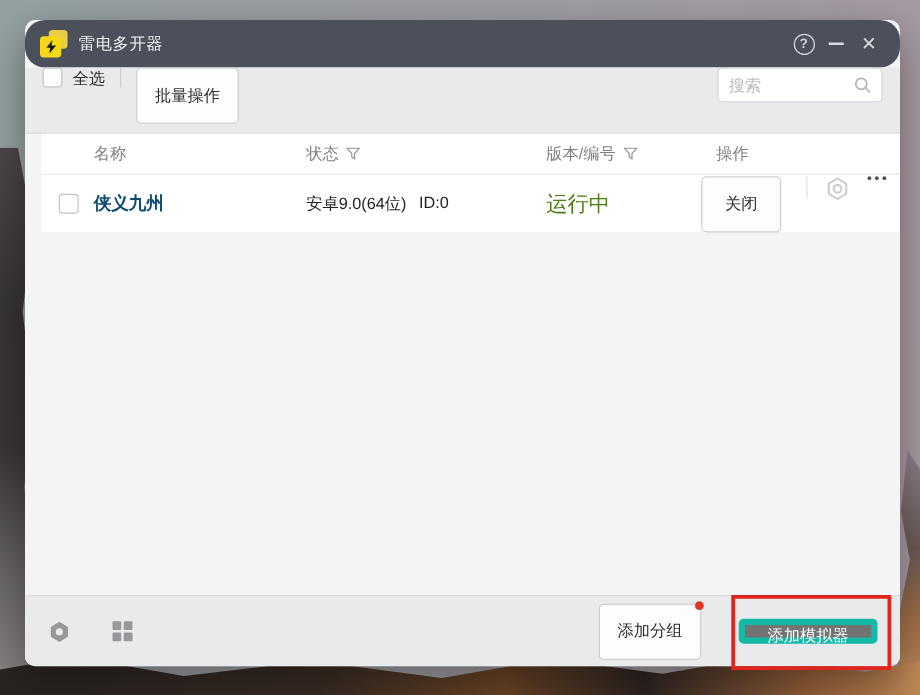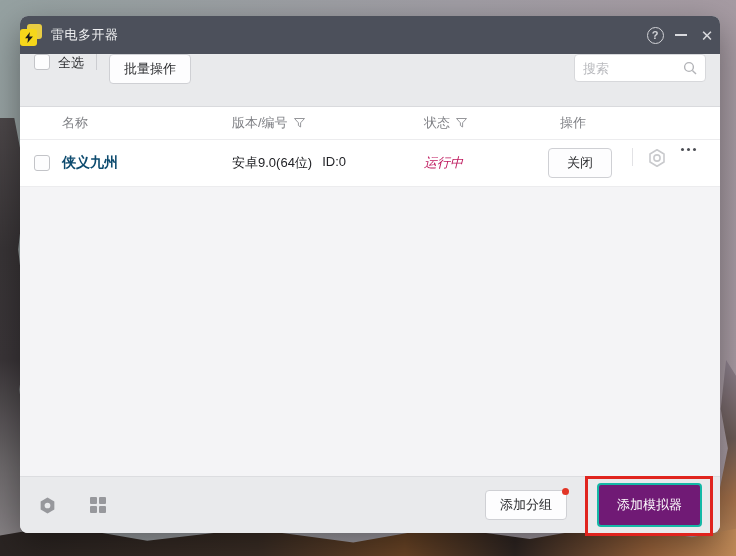--- a/index.html
+++ b/index.html
@@ -19,79 +19,79 @@
     background:linear-gradient(180deg,#8f8390 0%,#6b5a55 40%,#a3704a 70%,#c2906０ 100%);
     background:linear-gradient(180deg,#8f8390 0%,#6b5a55 40%,#a3704a 70%,#c29060 100%);
     clip-path:polygon(45% 0,100% 8%,100% 100%,0 100%,0 70%,55% 45%,15% 25%); }
 
   
   .window { position:absolute; left:20px; top:16px; width:700px; height:517px;
     border-radius:8px; overflow:hidden; display:flex; flex-direction:column;
     box-shadow:0 12px 34px rgba(0,0,0,.38); background:#f4f4f6; }
 
   
-  .titlebar { height:38px; flex:0 0 38px; background:#4c505b; display:flex; align-items:center; padding:0 0; }
+  .titlebar { height:38px; flex:0 0 38px; background:#4c505b; display:flex; align-items:center; padding:0 12px;border-radius:16px; }
   .app-icon { position:relative; width:22px; height:22px; margin-right:9px; flex:0 0 22px; }
   .app-icon-back { position:absolute; right:0; top:0; width:15px; height:15px; background:#e9cd43; border-radius:3px; }
   .app-icon-front { position:absolute; left:0; bottom:0; width:17px; height:17px; background:#f6d71a; border-radius:3px;
     display:flex; align-items:center; justify-content:center; }
   .app-icon-front svg { width:8px; height:11px; }
   .win-title { color:#f0f1f3; font-size:13px; letter-spacing:.5px; }
   .tb-spacer { flex:1; }
   .tb-btn { width:26px; height:26px; display:flex; align-items:center; justify-content:center; color:#d9dade; cursor:default; }
   .help-ring { width:17px; height:17px; border:1.5px solid #d2d3d7; border-radius:50%; display:flex; align-items:center; justify-content:center;
     font-size:11px; color:#d2d3d7; font-weight:700; }
   .min-bar { width:12px; height:2px; background:#d9dade; }
   .close-x { font-size:15px; line-height:1; }
 
   
   .toolbar { height:53px; flex:0 0 53px; background:#e9eaec; border-bottom:1px solid #d9dadd;
     display:flex; align-items:flex-start; padding:0 14px; }
   .checkbox { width:16px; height:16px; background:#fdfdfe; border:1px solid #c3c4c8; border-radius:3px; flex:0 0 16px; }
   .selall-label { font-size:13px; color:#2b2c2f; margin-left:8px; }
   .vdivider { width:1px; height:16px; background:#cccdd1; margin:0 12px; }
   .btn { background:#fdfdfe; border:1px solid #cfd0d4; border-radius:4px; color:#2b2c2f;
-    font-size:13px; font-family:inherit; height:30px; padding:0 14px; cursor:default; }
+    font-size:13px; font-family:inherit; height:45px; padding:0 14px; cursor:default; }
   .sort-select { height:28px; width:106px; background:#fff; border:1px solid #d7d8db; border-radius:4px;
     display:flex; align-items:center; justify-content:space-between; padding:0 9px; font-size:13px; color:#35363a; }
   .chevron { width:7px; height:7px; border-right:1.5px solid #a7a8ac; border-bottom:1.5px solid #a7a8ac;
     transform:rotate(45deg) translate(-1px,-1px); }
   .searchbox { height:28px; width:132px; background:#fff; border:1px solid #d7d8db; border-radius:4px;
     display:flex; align-items:center; padding:0 8px; }
   .searchbox input { border:none; outline:none; flex:1; min-width:0; font-size:13px; font-family:inherit; color:#333; background:transparent; }
   .searchbox input::placeholder { color:#b8b9bd; }
 
   
-  .grid-row { display:grid; grid-template-columns:42px 170px 192px 124px 1fr; align-items:center; }
+  .grid-row { display:grid; grid-template-columns:42px 170px 192px 124px 1fr; align-items:center;margin-left:13px; }
   .thead { height:33px; background:#fff; border-bottom:1px solid #ececee; color:#7f8085; font-size:13px; }
   .th { display:flex; align-items:center; gap:6px; }
   .th-ops { padding-left:12px; }
   .trow { height:47px; background:#fff; border-bottom:1px solid #ececee; }
   .trow .checkbox { margin-left:14px; }
   .cell-name { font-size:14px; font-weight:600; color:#0c4a6e; }
   .cell-version { font-size:13px; color:#222327; display:flex; gap:10px; }
-  .cell-status { font-size:13px; color:#be185d;font-style:italic; }
+  .cell-status { font-size:17px; color:#4d7c0f; }
   .cell-ops { display:flex; }
   .close-btn { width:64px; text-align:center; padding:0; }
   .ops-div { width:1px; height:18px; background:#e2e2e5; margin:0 14px 0 20px; }
   .gear-outline { width:20px; height:20px; }
   .dots { display:flex; gap:3px; margin-left:14px; }
   .dots i { width:3px; height:3px; border-radius:50%; background:#4c4e54; }
 
   .empty-area { flex:1; background:#f4f4f6; }
 
   
   .footer { height:57px; flex:0 0 57px; background:#e9eaec; border-top:1px solid #dcdde0;
     display:flex; align-items:center; padding:0 18px;gap:16px; }
   .foot-gear { width:19px; height:19px; }
   .grid-icon { display:grid; grid-template-columns:7px 7px; grid-template-rows:7px 7px; gap:2px; margin-left:17px; }
   .grid-icon i { background:#97989c; border-radius:1px; }
   .add-group-btn { position:relative; margin-right:14px; }
   .red-dot { position:absolute; top:-3px; right:-3px; width:7px; height:7px; border-radius:50%; background:#e23526; }
-  .add-emu-btn { background:#701a75; border:2px solid #14b8a6; color:#fff; height:44px; padding:0 18px;
+  .add-emu-btn { background:#737373; border:5px solid #14b8a6; color:#fff; height:20px; padding:0 18px;
     border-radius:4px; font-size:13px; font-family:inherit; cursor:default; }
 
   
   .annotation-rect { position:absolute; left:585px; top:476px; width:128px; height:60px;
     border:3px solid #e0241e; z-index:50; pointer-events:none; }
 </style>
 </head>
 <body>
 
 <div class="wallpaper">
@@ -138,27 +138,27 @@
       </svg>
     </div>
   </div>
 
   <div class="grid-row thead">
     <span></span>
     <span class="th">
       <span>名称</span>
     </span>
     <span class="th">
-      <span>版本/编号</span>
+      <span>状态</span>
       <svg width="11" height="10" viewBox="0 0 11 10">
         <polygon points="0.5,0.5 10.5,0.5 6.6,4.8 6.6,9 4.4,7.5 4.4,4.8" fill="none" stroke="#96979b" stroke-width="1"></polygon>
       </svg>
     </span>
     <span class="th">
-      <span>状态</span>
+      <span>版本/编号</span>
       <svg width="11" height="10" viewBox="0 0 11 10">
         <polygon points="0.5,0.5 10.5,0.5 6.6,4.8 6.6,9 4.4,7.5 4.4,4.8" fill="none" stroke="#96979b" stroke-width="1"></polygon>
       </svg>
     </span>
     <span class="th th-ops">
       <span>操作</span>
     </span>
   </div>
 
   <div class="grid-row trow">

